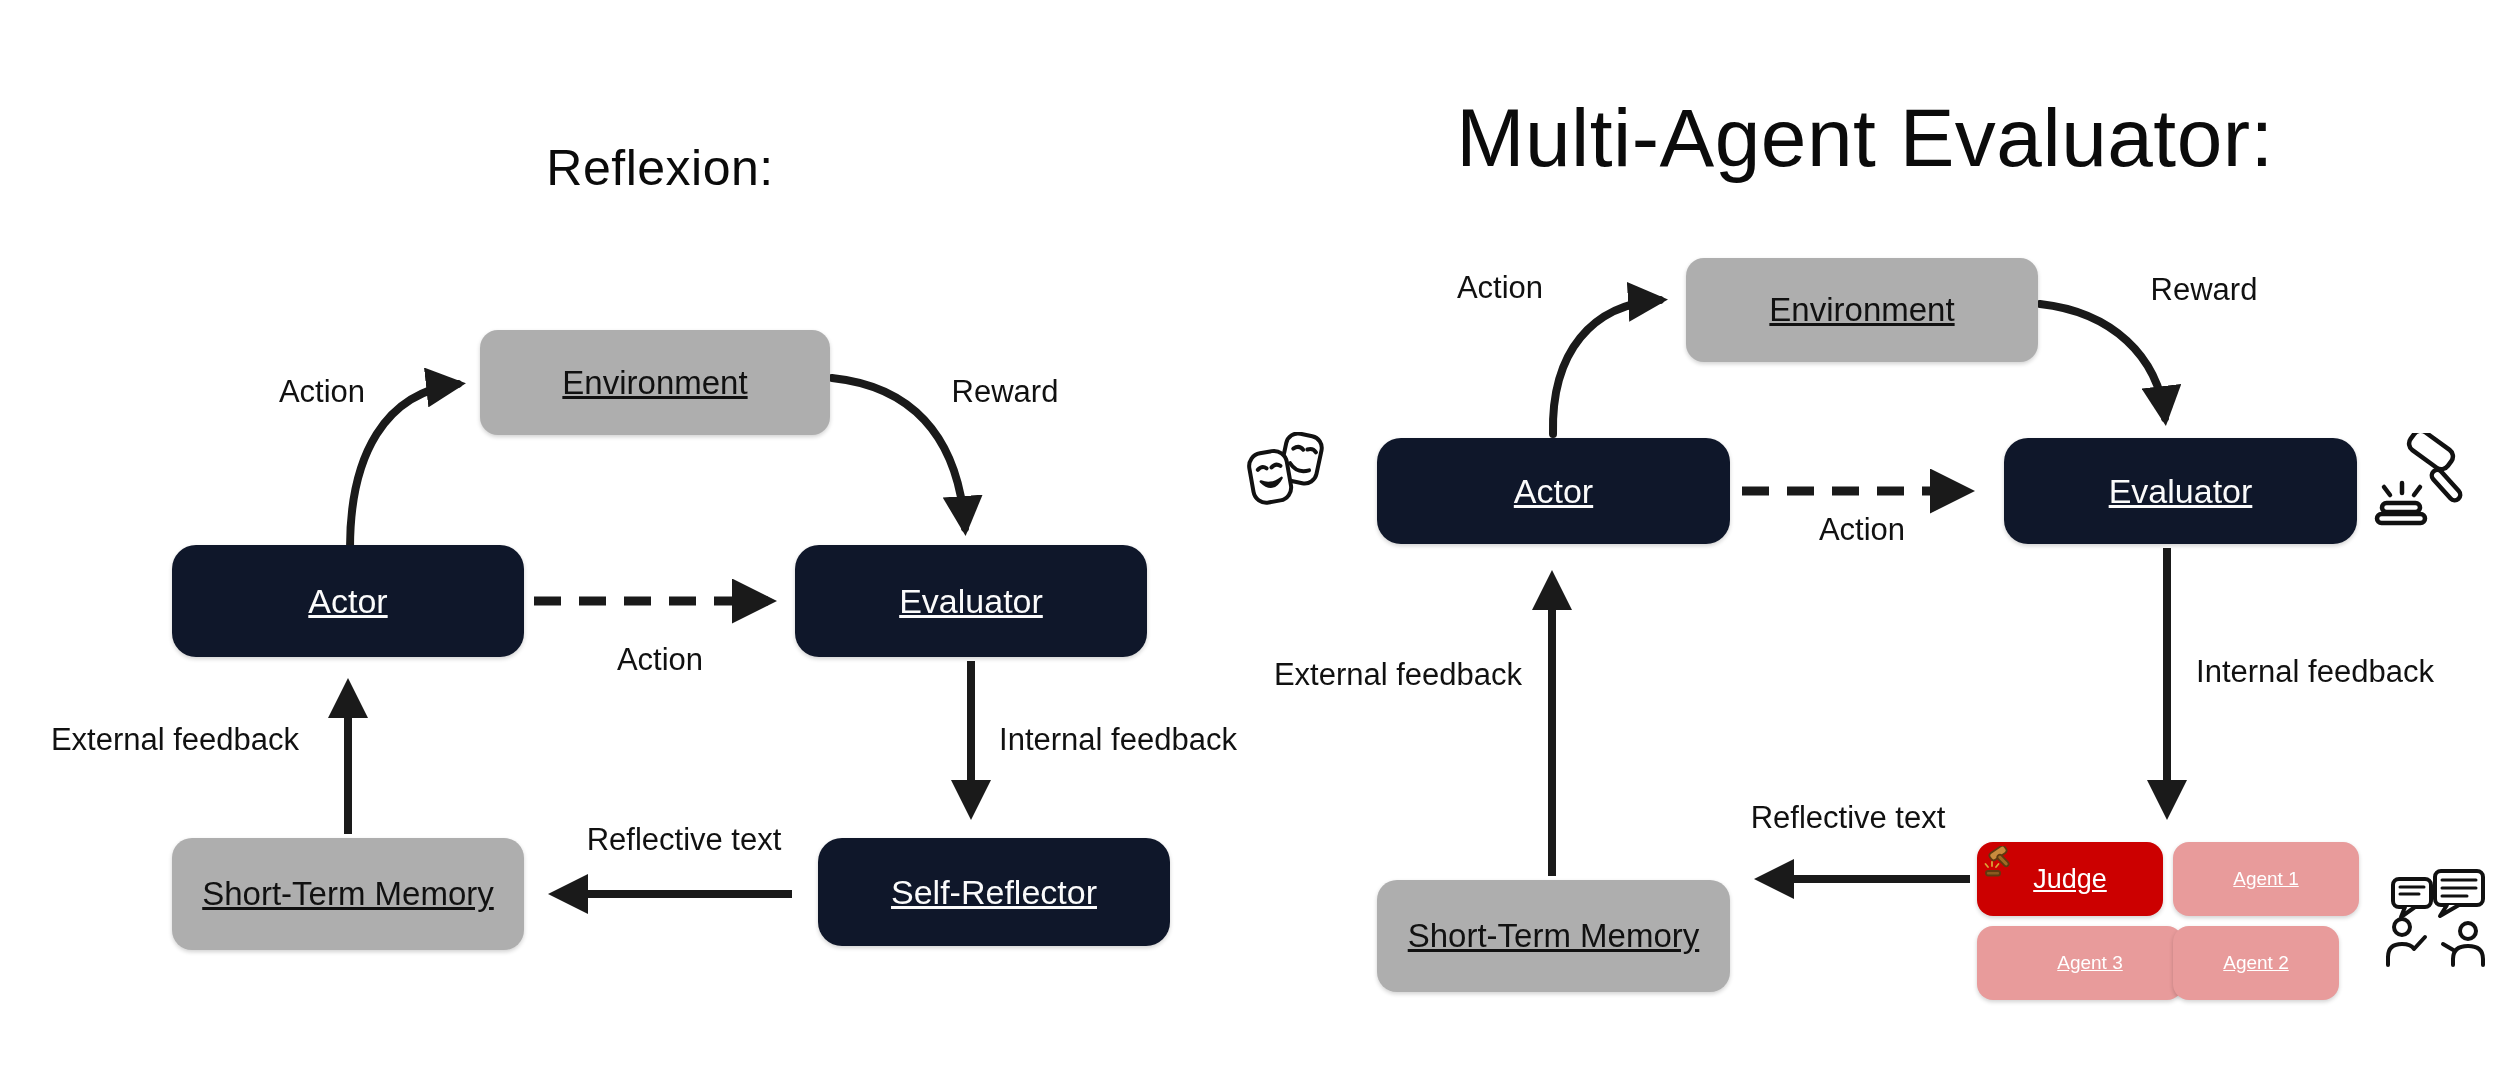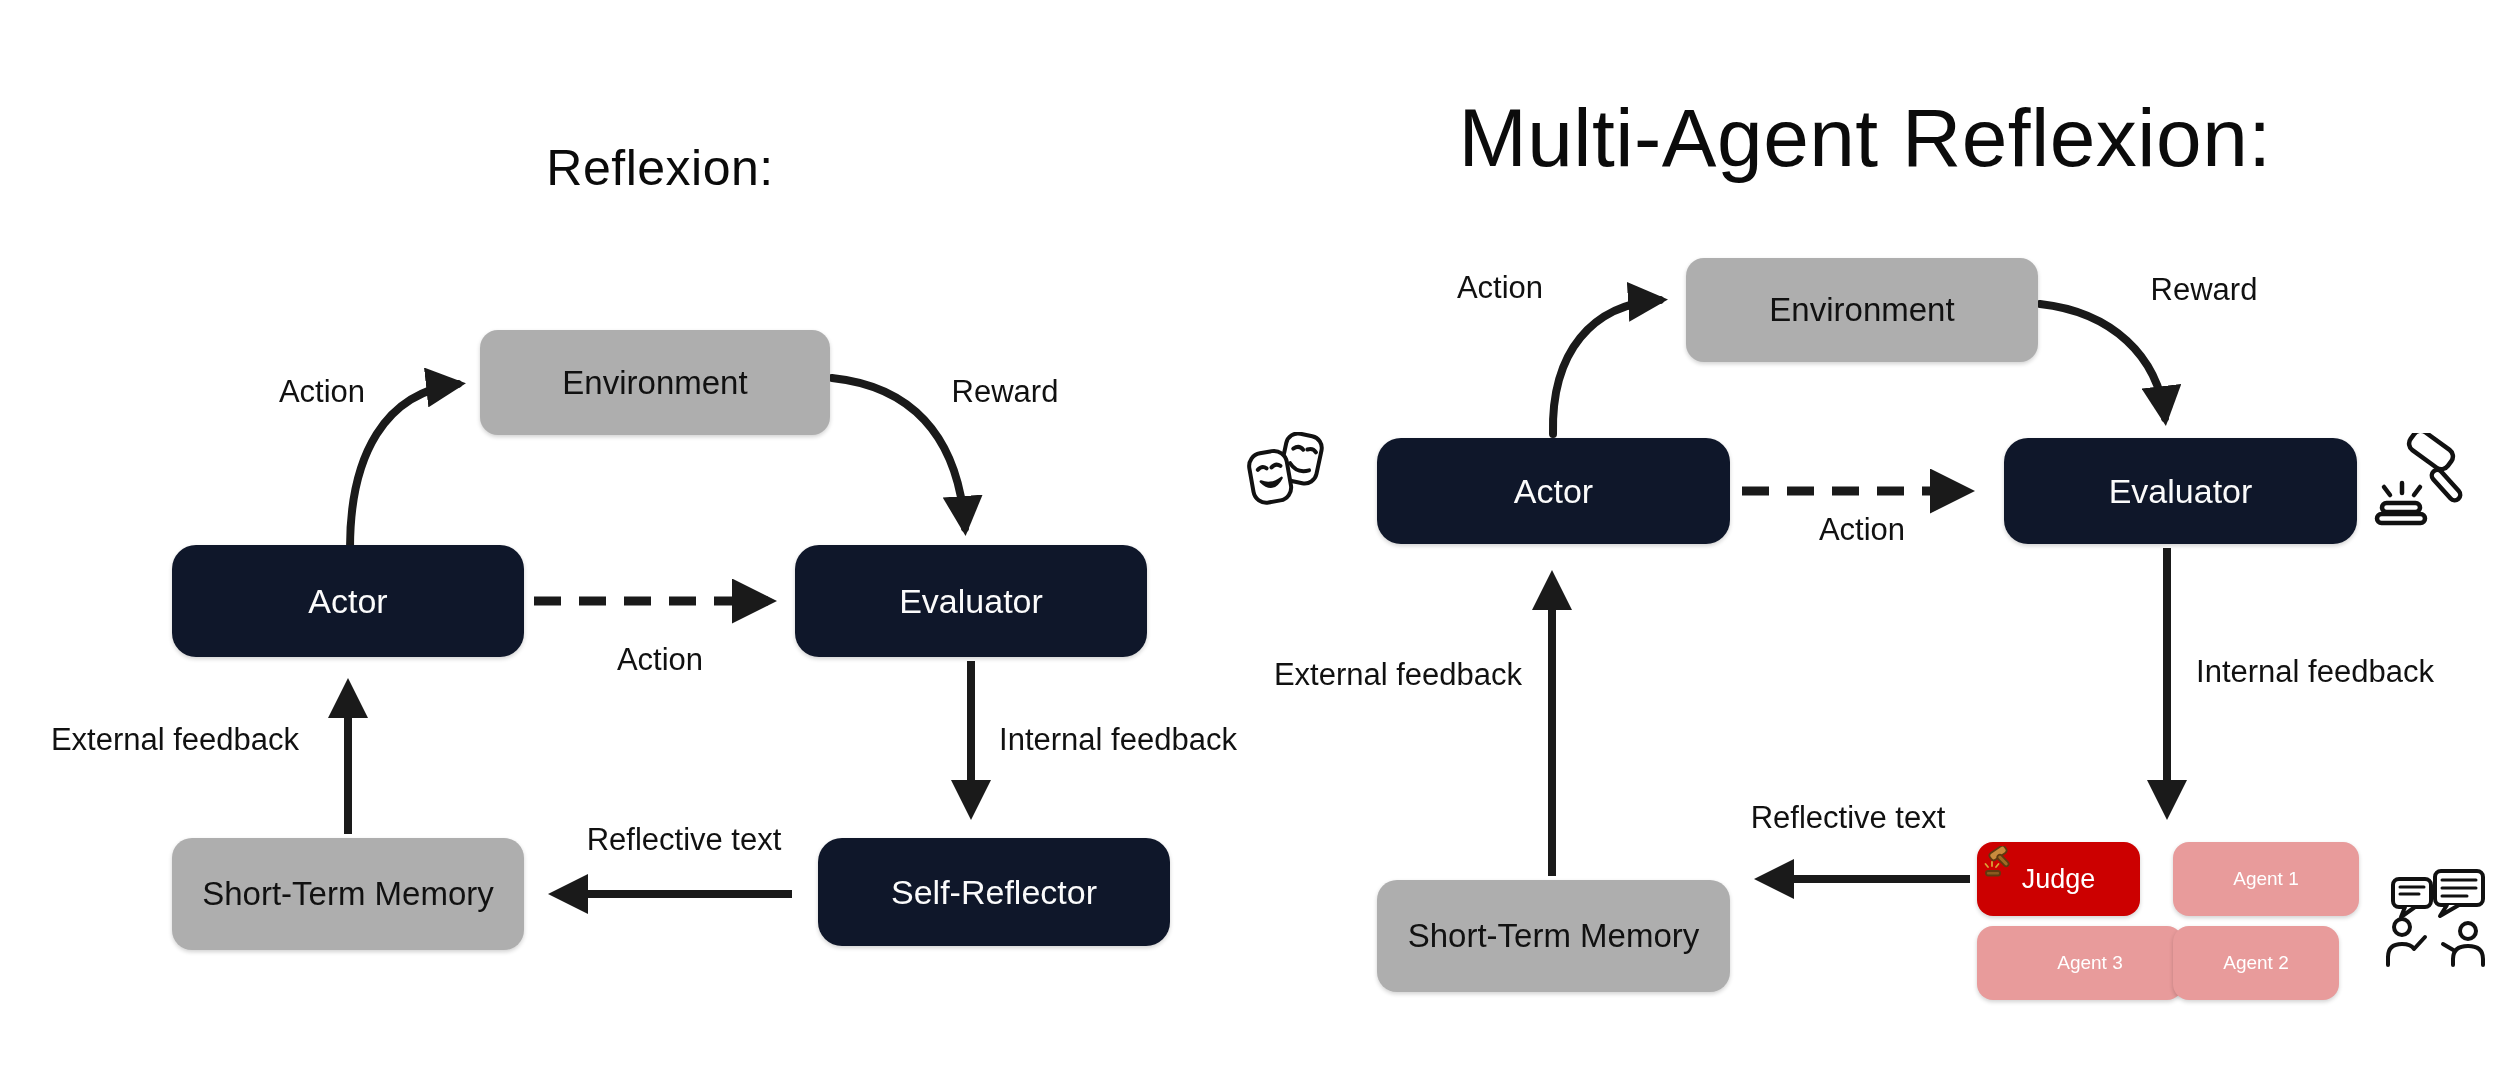--- a/index.html
+++ b/index.html
@@ -3,21 +3,21 @@
 <meta charset="utf-8">
 <style>
   html,body{margin:0;padding:0;background:#ffffff;}
   .canvas{position:relative;width:2500px;height:1089px;background:#ffffff;overflow:hidden;
           font-family:"Liberation Sans","DejaVu Sans",sans-serif;}
   .diagram-title{position:absolute;transform:translate(-50%,-50%);color:#0b0b0b;
                  font-weight:400;white-space:nowrap;letter-spacing:0.5px;}
   .title-left{font-size:50px;}
   .title-right{font-size:82px;}
   .node{position:absolute;display:flex;align-items:center;justify-content:center;
-        border-radius:20px;white-space:nowrap;box-shadow:0 2px 4px rgba(0,0,0,0.18);}
+        border-radius:20px;white-space:nowrap;box-shadow:0 2px 4px rgba(0,0,0,0.18);text-decoration:underline;}
   .node.blue{background:#0f172a;color:#fbfbfb;font-size:34px;border-radius:24px;}
   .node.gray{background:#aeaeae;color:#111111;font-size:33px;}
   .node.red{background:#cc0000;color:#ffffff;font-size:27px;border-radius:16px;}
   .node.pink{background:#e89b9b;color:#ffffff;font-size:19px;border-radius:16px;}
   .edge-label{position:absolute;transform:translate(-50%,-50%);color:#111111;
               font-size:31px;white-space:nowrap;}
   .edges{position:absolute;left:0;top:0;width:2500px;height:1089px;pointer-events:none;}
   .icon{position:absolute;transform:translate(-50%,-50%);}
   .judge-glyph{position:absolute;left:6px;top:4px;width:32px;height:32px;}
 </style>
@@ -68,36 +68,36 @@
     <span>Self-Reflector</span>
   </div>
 
   <div class="edge-label" style="left:322px;top:392px;">Action</div>
   <div class="edge-label" style="left:1005px;top:392px;">Reward</div>
   <div class="edge-label" style="left:660px;top:660px;">Action</div>
   <div class="edge-label" style="left:175px;top:740px;">External feedback</div>
   <div class="edge-label" style="left:1118px;top:740px;">Internal feedback</div>
   <div class="edge-label" style="left:684px;top:840px;">Reflective text</div>
 
-  <div class="diagram-title title-right" style="left:1865px;top:138px;">Multi-Agent Reflexion:</div>
+  <div class="diagram-title title-right" style="left:1865px;top:138px;">Multi-Agent Evaluator:</div>
 
   <div class="node gray" style="left:1686px;top:258px;width:352px;height:104px;border-radius:18px;">
     <span>Environment</span>
   </div>
   <div class="node blue" style="left:1377px;top:438px;width:353px;height:106px;">
     <span>Actor</span>
   </div>
   <div class="node blue" style="left:2004px;top:438px;width:353px;height:106px;">
     <span>Evaluator</span>
   </div>
   <div class="node gray" style="left:1377px;top:880px;width:353px;height:112px;">
     <span>Short-Term Memory</span>
   </div>
 
-  <div class="node red" style="left:1977px;top:842px;width:163px;height:74px;">
+  <div class="node red" style="left:1977px;top:842px;width:186px;height:74px;">
     <svg class="judge-glyph" viewBox="0 0 32 32">
       <g stroke="#5e3a10" stroke-width="1.8" stroke-linejoin="round" stroke-linecap="round">
         <rect x="6" y="3" width="18" height="8" rx="3" fill="#c98a3d" transform="rotate(-34 15 7)"></rect>
         <rect x="13" y="12" width="14" height="5" rx="2.5" fill="#a06a24" transform="rotate(46 20 14.5)"></rect>
         <rect x="3" y="25" width="14" height="4.5" rx="2" fill="#8a5a1e"></rect>
         <path d="M5 21 l-2.5 -3 M9 20 v-4 M13 21 l2.5 -3" stroke="#d9a437" fill="none"></path>
       </g>
     </svg>
     <span>Judge</span>
   </div>

